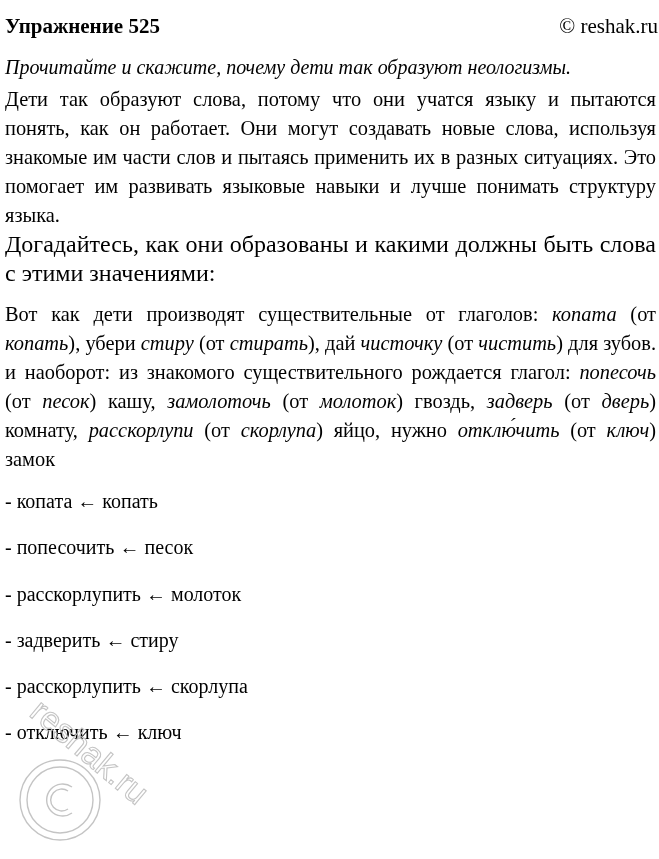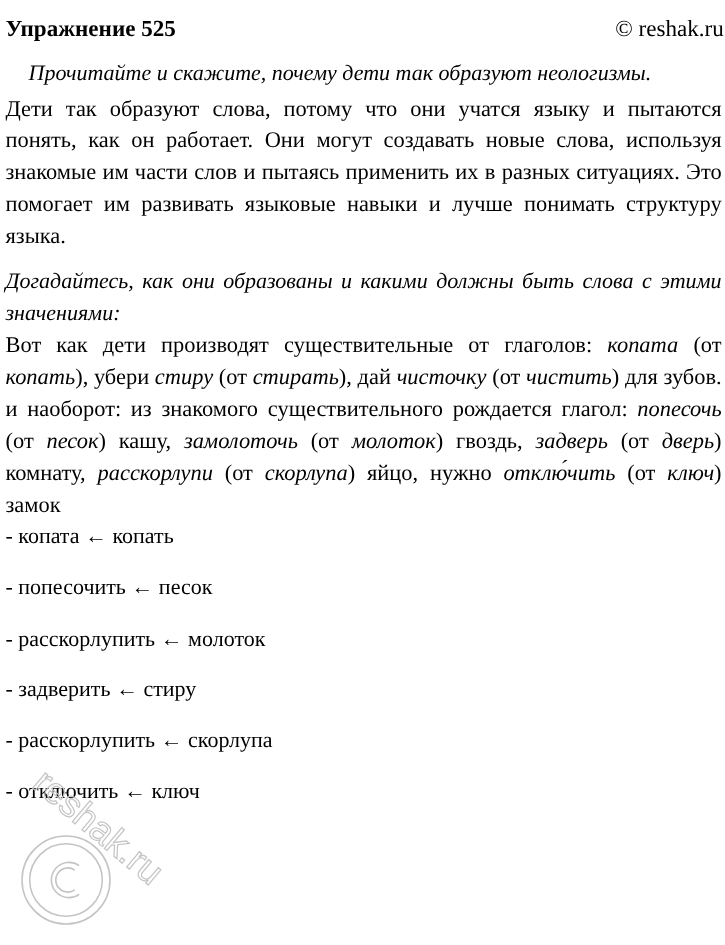--- a/index.html
+++ b/index.html
@@ -5,26 +5,26 @@
   html, body { margin: 0; padding: 0; background: #ffffff; }
   body {
     width: 659px; height: 859px; overflow: hidden; position: relative;
     font-family: "Liberation Serif", "DejaVu Serif", serif;
     color: #000;
   }
   .page { position: absolute; left: 5px; top: 16px; width: 651px; }
   .header { display: flex; justify-content: space-between; align-items: baseline; height: 24px; margin-top: -2px; }
   .title { font-weight: bold; font-size: 21px; }
   .site { font-size: 21px; margin-right: -2px; }
-  .task { font-style: italic; font-size: 20px; margin-top: 15px; line-height: 28px; margin-left: 21px; }
+  .task { font-style: italic; font-size: 20px; margin-top: 15px; line-height: 28px; }
   .para { font-size: 20.4px; line-height: 29px; text-align: justify; margin-top: 4px; }
-  .task2 { font-style: italic; font-size: 20px; line-height: 29px; text-align: justify; margin-top: 12px; }
-  .para2 { font-size: 20.4px; line-height: 29px; text-align: justify; }
+  .task2 { font-size: 24px; line-height: 29px; text-align: justify; }
+  .para2 { font-size: 20.4px; line-height: 29px; text-align: justify; margin-top: 12px; }
   .para2 i { font-style: italic; }
-  .list { }
+  .list { margin-top: 13px; }
   .list-item { font-size: 20px; height: 46.3px; line-height: 28px; }
   .watermark {
     position: absolute; left: 8px; top: 695px; width: 150px; height: 160px;
     pointer-events: none;
   }
 </style>
 </head>
 <body>
 
 <div class="page">

